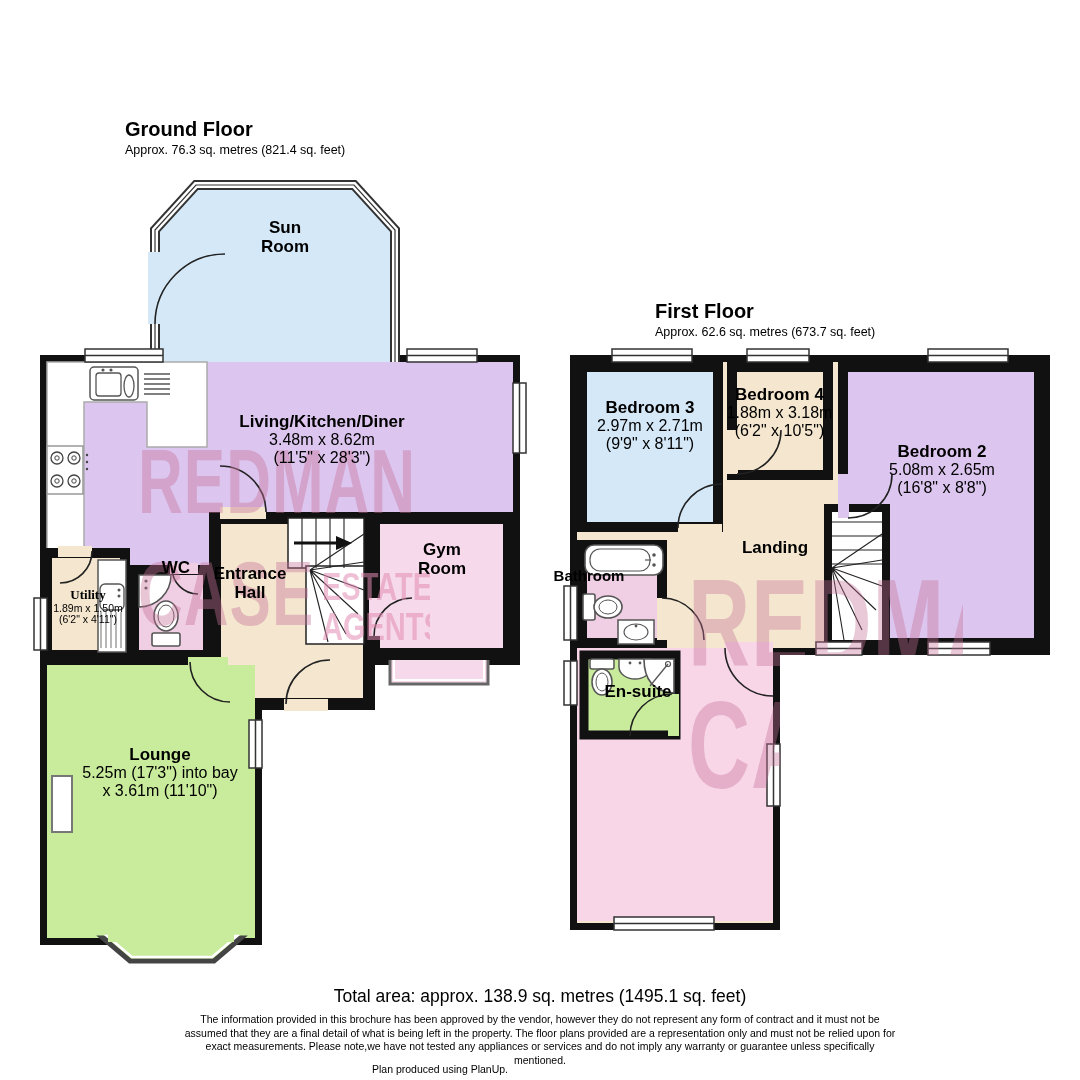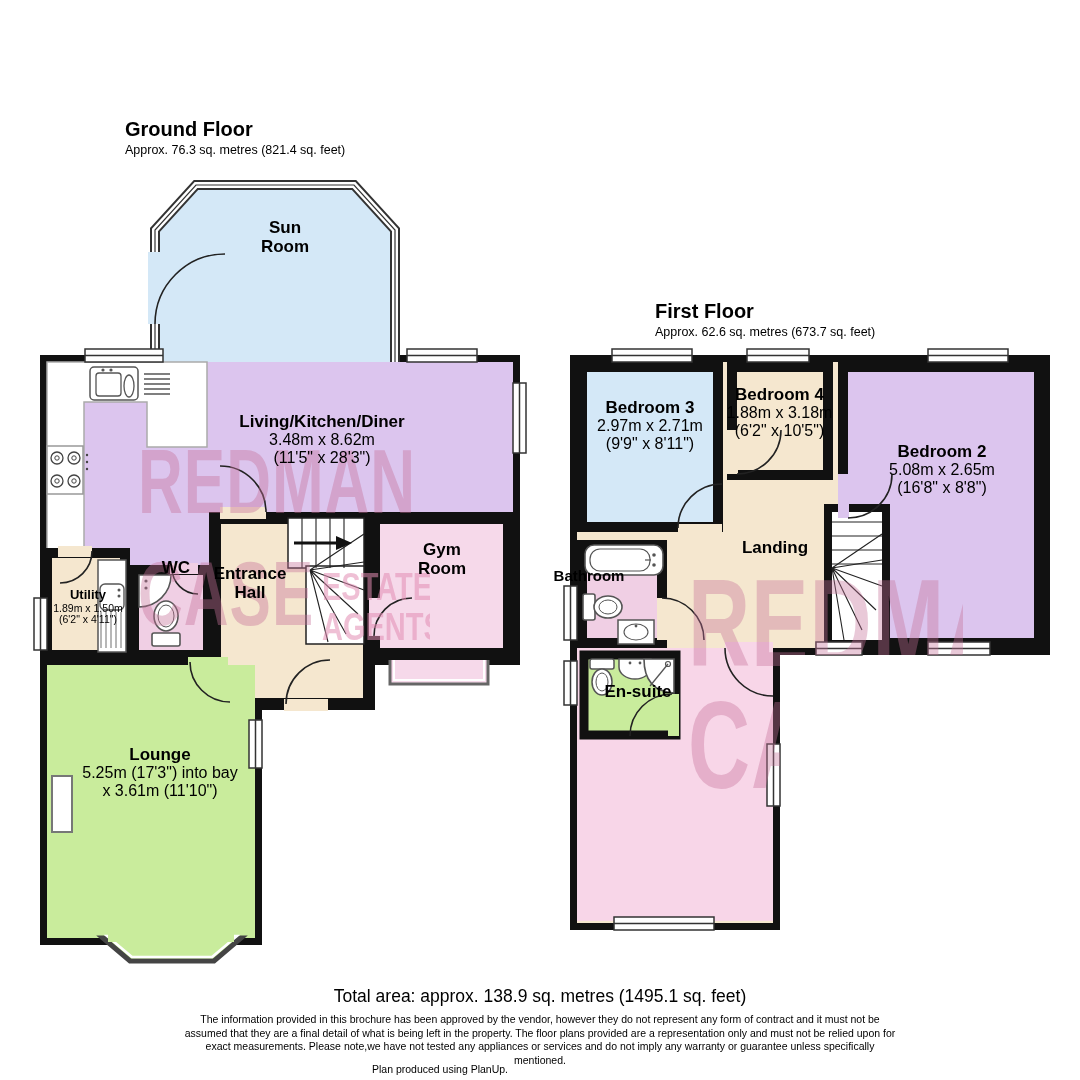--- a/index.html
+++ b/index.html
@@ -5,21 +5,21 @@
   html,body{margin:0;padding:0;background:#fff;}
   .canvas{position:relative;width:1080px;height:1080px;background:#fff;
           font-family:"Liberation Sans",sans-serif;color:#000;overflow:hidden;}
   .plan-svg{position:absolute;left:0;top:0;}
   .floor-title{position:absolute;}
   .floor-title .ft-name{font-size:20px;font-weight:bold;line-height:1.1;}
   .floor-title .ft-area{font-size:12.5px;margin-top:3px;}
   .room-label{position:absolute;text-align:center;line-height:1.12;}
   .room-name{font-weight:bold;font-size:17px;white-space:pre-line;}
   .room-dims{font-size:16px;}
-  .room-label.small .room-name{font-size:13px;}
+  .room-label.small .room-name{font-size:13px;font-family:Liberation Serif, serif;}
   .room-label.small .room-dims{font-size:10.5px;}
   .room-label.mid .room-name{font-size:15px;}
   .watermark{position:absolute;overflow:hidden;pointer-events:none;font-weight:bold;}
   .wm-line{position:absolute;white-space:nowrap;transform:scaleY(1.45);transform-origin:top left;
            letter-spacing:1px;line-height:1;}
   .wm-side{position:absolute;white-space:nowrap;transform:scaleY(1.35);transform-origin:top left;
            line-height:1.05;}
   .footer-total{position:absolute;left:0;width:1080px;text-align:center;font-size:17.5px;}
   .footer-disclaimer{position:absolute;text-align:center;font-size:10.5px;line-height:1.3;}
   .footer-produced{position:absolute;left:0;width:880px;text-align:center;font-size:10.5px;}

